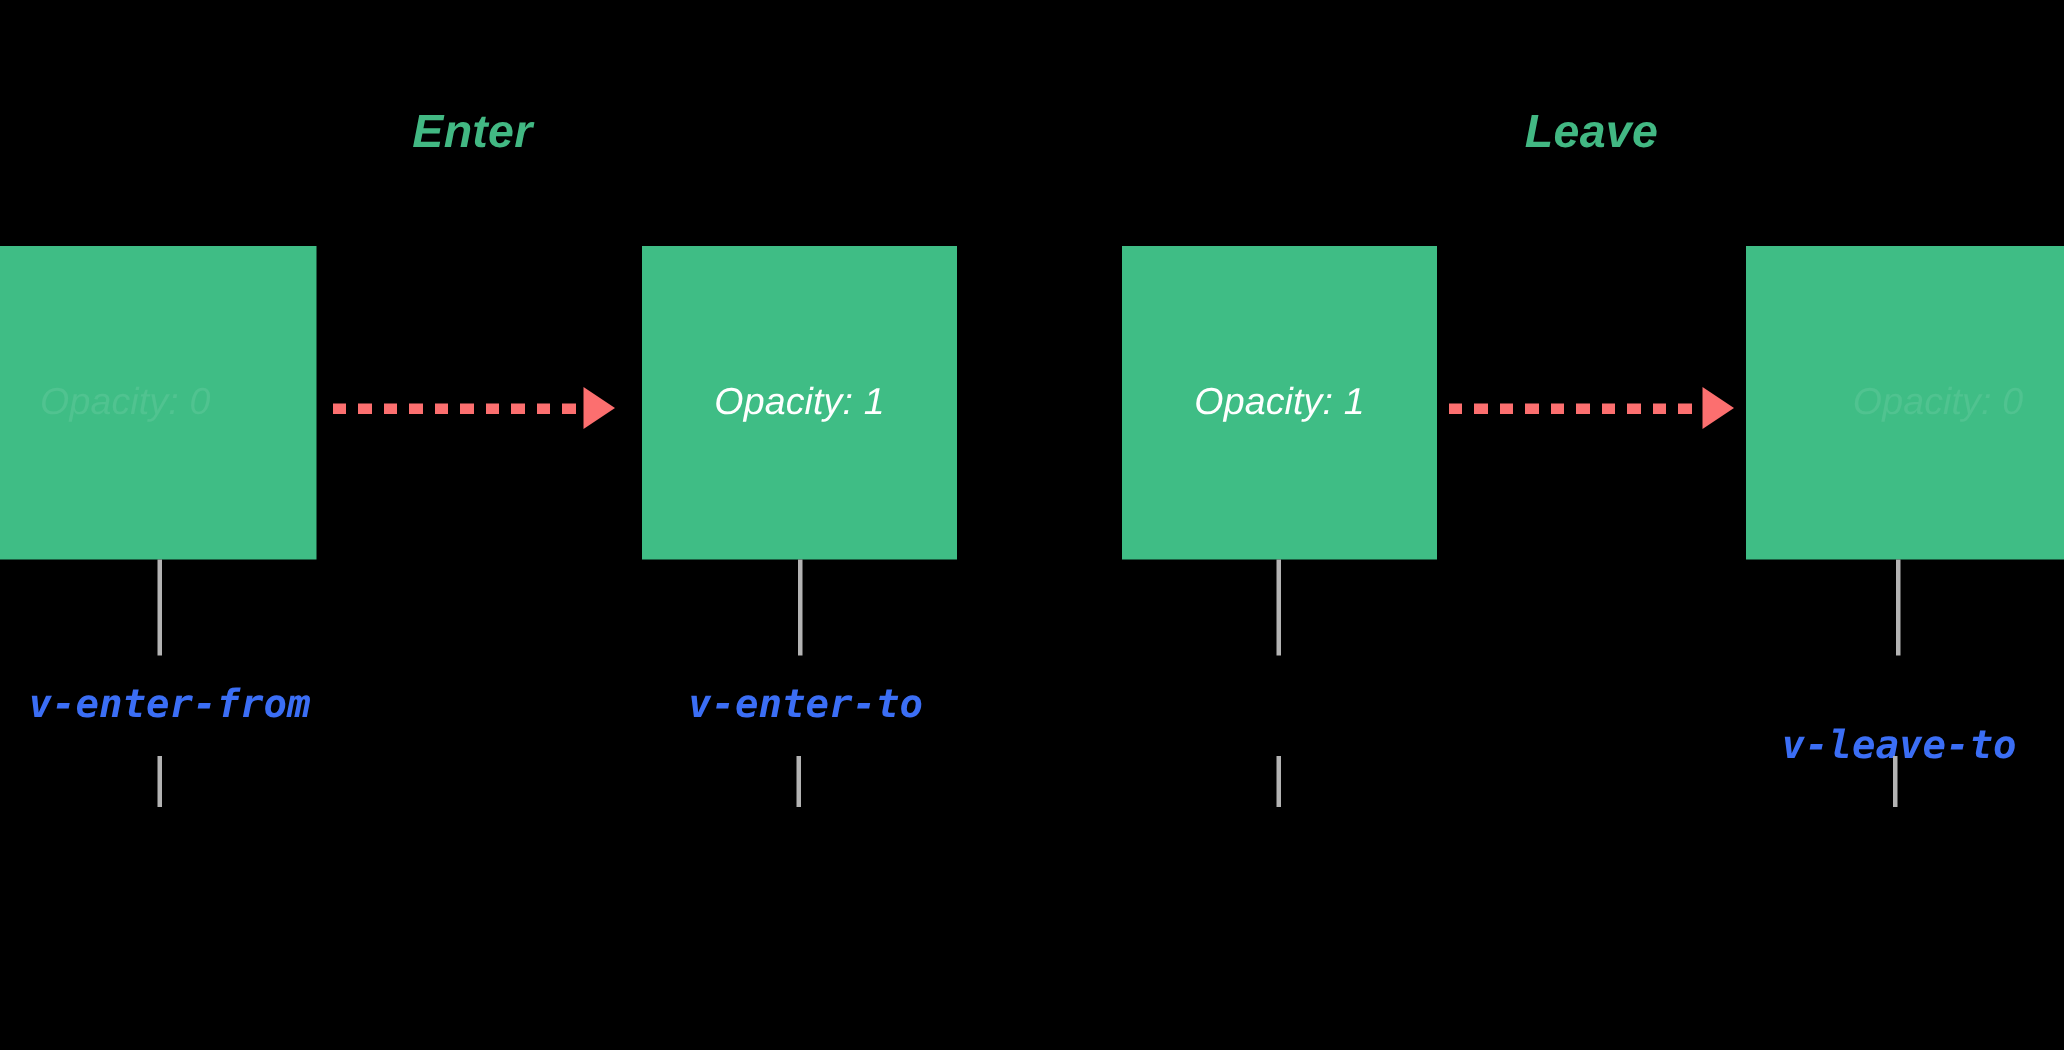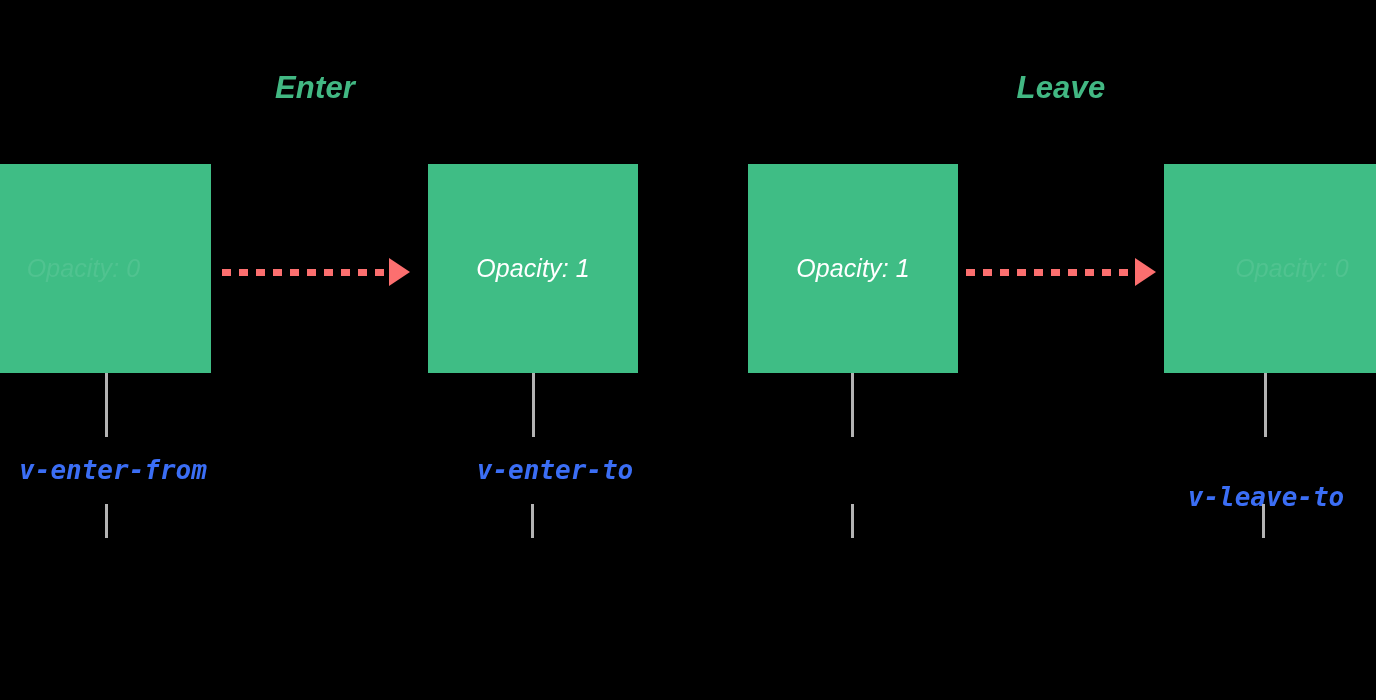--- a/index.html
+++ b/index.html
@@ -116,21 +116,21 @@
   </div>
 
   <div class="box" style="left:428px; top:164px; width:210px; height:209px;">
     <span class="box-label">Opacity: 1</span>
   </div>
 
   <div class="vline" style="left:105px; top:373px; height:64px;"></div>
   <div class="vline" style="left:532px; top:373px; height:64px;"></div>
 
   <div class="code-label ctr" style="left:113px; top:455px;">v-enter-from</div>
-  <div class="code-label ctr" style="left:555px; top:455px;">v-enter-to</div>
+  <div class="code-label ctr" style="left:537px; top:455px;">v-enter-to</div>
 
   <div class="vline" style="left:105px; top:504px; height:37px;"></div>
   <div class="vline" style="left:531px; top:504px; height:37px;"></div>
   <div class="hline" style="left:105px; top:538px; width:429px;"></div>
   <div class="vline" style="left:318px; top:538px; height:25px;"></div>
 
 
   <div class="box" style="left:748px; top:164px; width:210px; height:209px;">
     <span class="box-label">Opacity: 1</span>
   </div>

